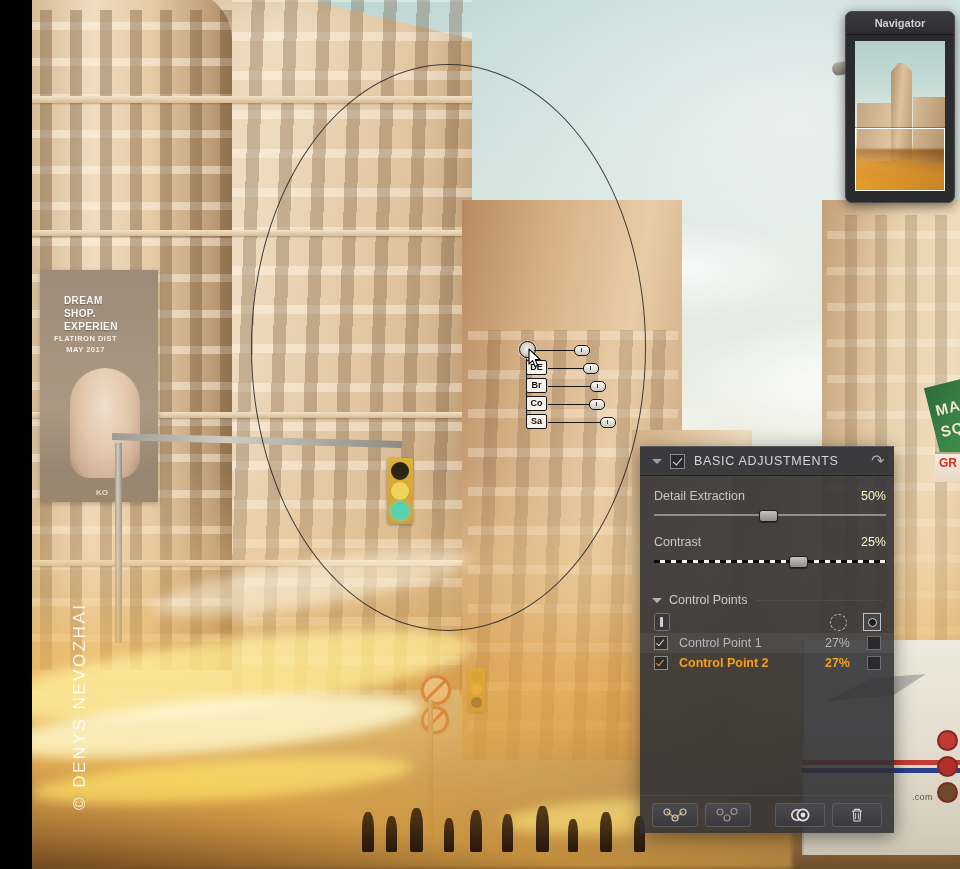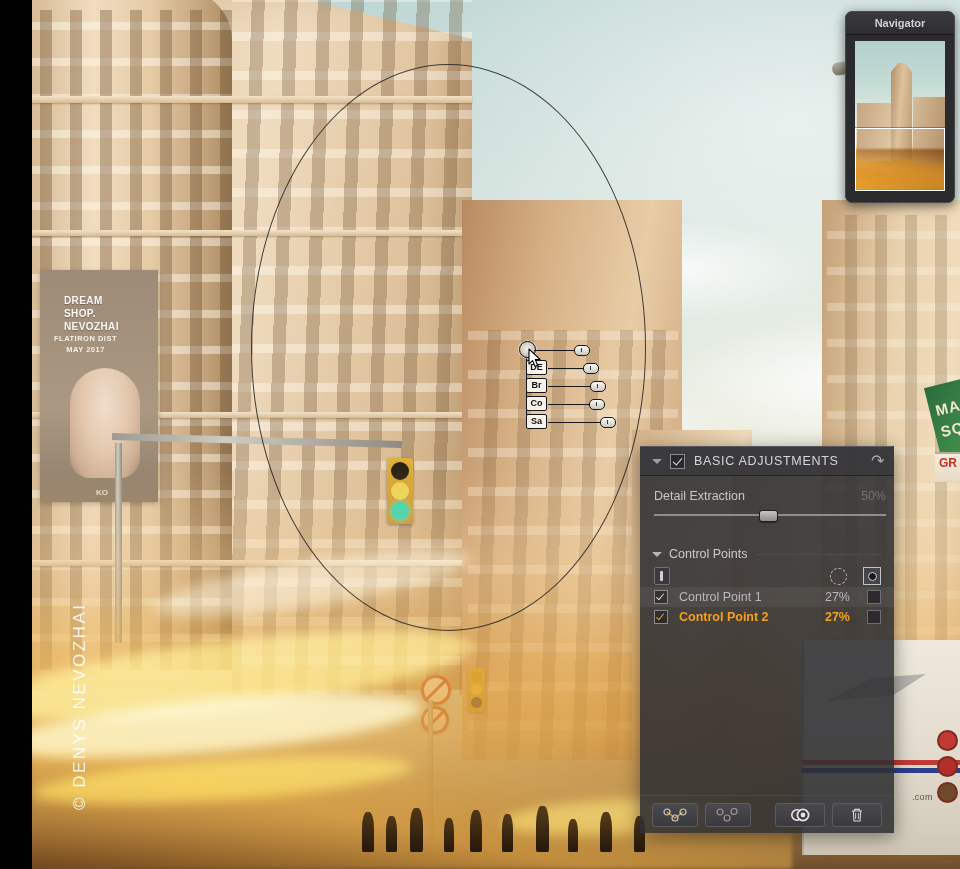--- a/index.html
+++ b/index.html
@@ -465,21 +465,21 @@
     padding: 13px 8px 8px 14px;
   }
   .slider-row { margin-bottom: 14px; }
   .slider-head {
     display: flex;
     justify-content: space-between;
     align-items: baseline;
     margin-bottom: 7px;
   }
   .slider-label { color: #c6c6cc; font-size: 12.5px; }
-  .slider-value { color: #737373; font-size: 12.5px; margin-left: 32px; }
+  .slider-value { color: #fef9c3; font-size: 12.5px; margin-left: 32px; }
   .track-wrap { position: relative; height: 11px; }
   .track {
     position: absolute; left: 0; top: 4px;
     width: 100%; height: 2px;
   }
   .track.plain { background: #8d8d93; height: 1.5px; }
   .track.bw { background: linear-gradient(90deg, #000000 0%, #3a3a3a 25%, #8d8d8d 55%, #ffffff 100%); height: 2.5px; }
   .track.dashes {
     background-image: repeating-linear-gradient(90deg, #0b0b0c 0px, #0b0b0c 6px, #f2f2f2 6px, #f2f2f2 11px);
     height: 3px;
@@ -646,21 +646,21 @@
     <div class="win-grid-2" style="left:436px; top:330px; width:210px; height:430px; opacity:.6;"></div>
     <div class="bldg-far" style="left:600px; top:430px; width:120px; height:330px;"></div>
     <div class="bldg-far" style="left:700px; top:470px; width:110px; height:300px;"></div>
     <div class="bldg-rightmost"></div>
     <div class="win-grid" style="left:795px; top:215px; width:165px; height:520px; opacity:.5;"></div>
 
     <div class="billboard">
       <div class="billboard-text">
         <div>DREAM</div>
         <div>SHOP.</div>
-        <div>NEVOZHAI</div>
+        <div>EXPERIEN</div>
       </div>
       <div class="billboard-sub">
         <div>FLATIRON DIST</div>
         <div style="text-align:center">MAY 2017</div>
       </div>
       <div class="billboard-face"></div>
       <div class="billboard-ko">KO</div>
     </div>
 
     <div style="position:absolute;left:800px;top:60px;width:46px;height:13px;background:linear-gradient(180deg,#b9b3a6,#7d786d);border-radius:6px;transform:rotate(-8deg);"></div>
@@ -803,20 +803,30 @@
           <span class="slider-label">Detail Extraction</span>
           <span class="slider-value">50%</span>
         </div>
         <div class="track-wrap">
           <div class="track plain"></div>
           <div class="knob" style="left:49%;"></div>
         </div>
       </div>
 
 
+      <div class="slider-row">
+        <div class="slider-head">
+          <span class="slider-label">Contrast</span>
+          <span class="slider-value">25%</span>
+        </div>
+        <div class="track-wrap">
+          <div class="track dashes"></div>
+          <div class="knob" style="left:62%;"></div>
+        </div>
+      </div>
 
 
     </div>
 
     <div class="section-head">
       <div class="tri-down"></div>
       <div class="section-title">Control Points</div>
       <div class="section-rule"></div>
     </div>
 

